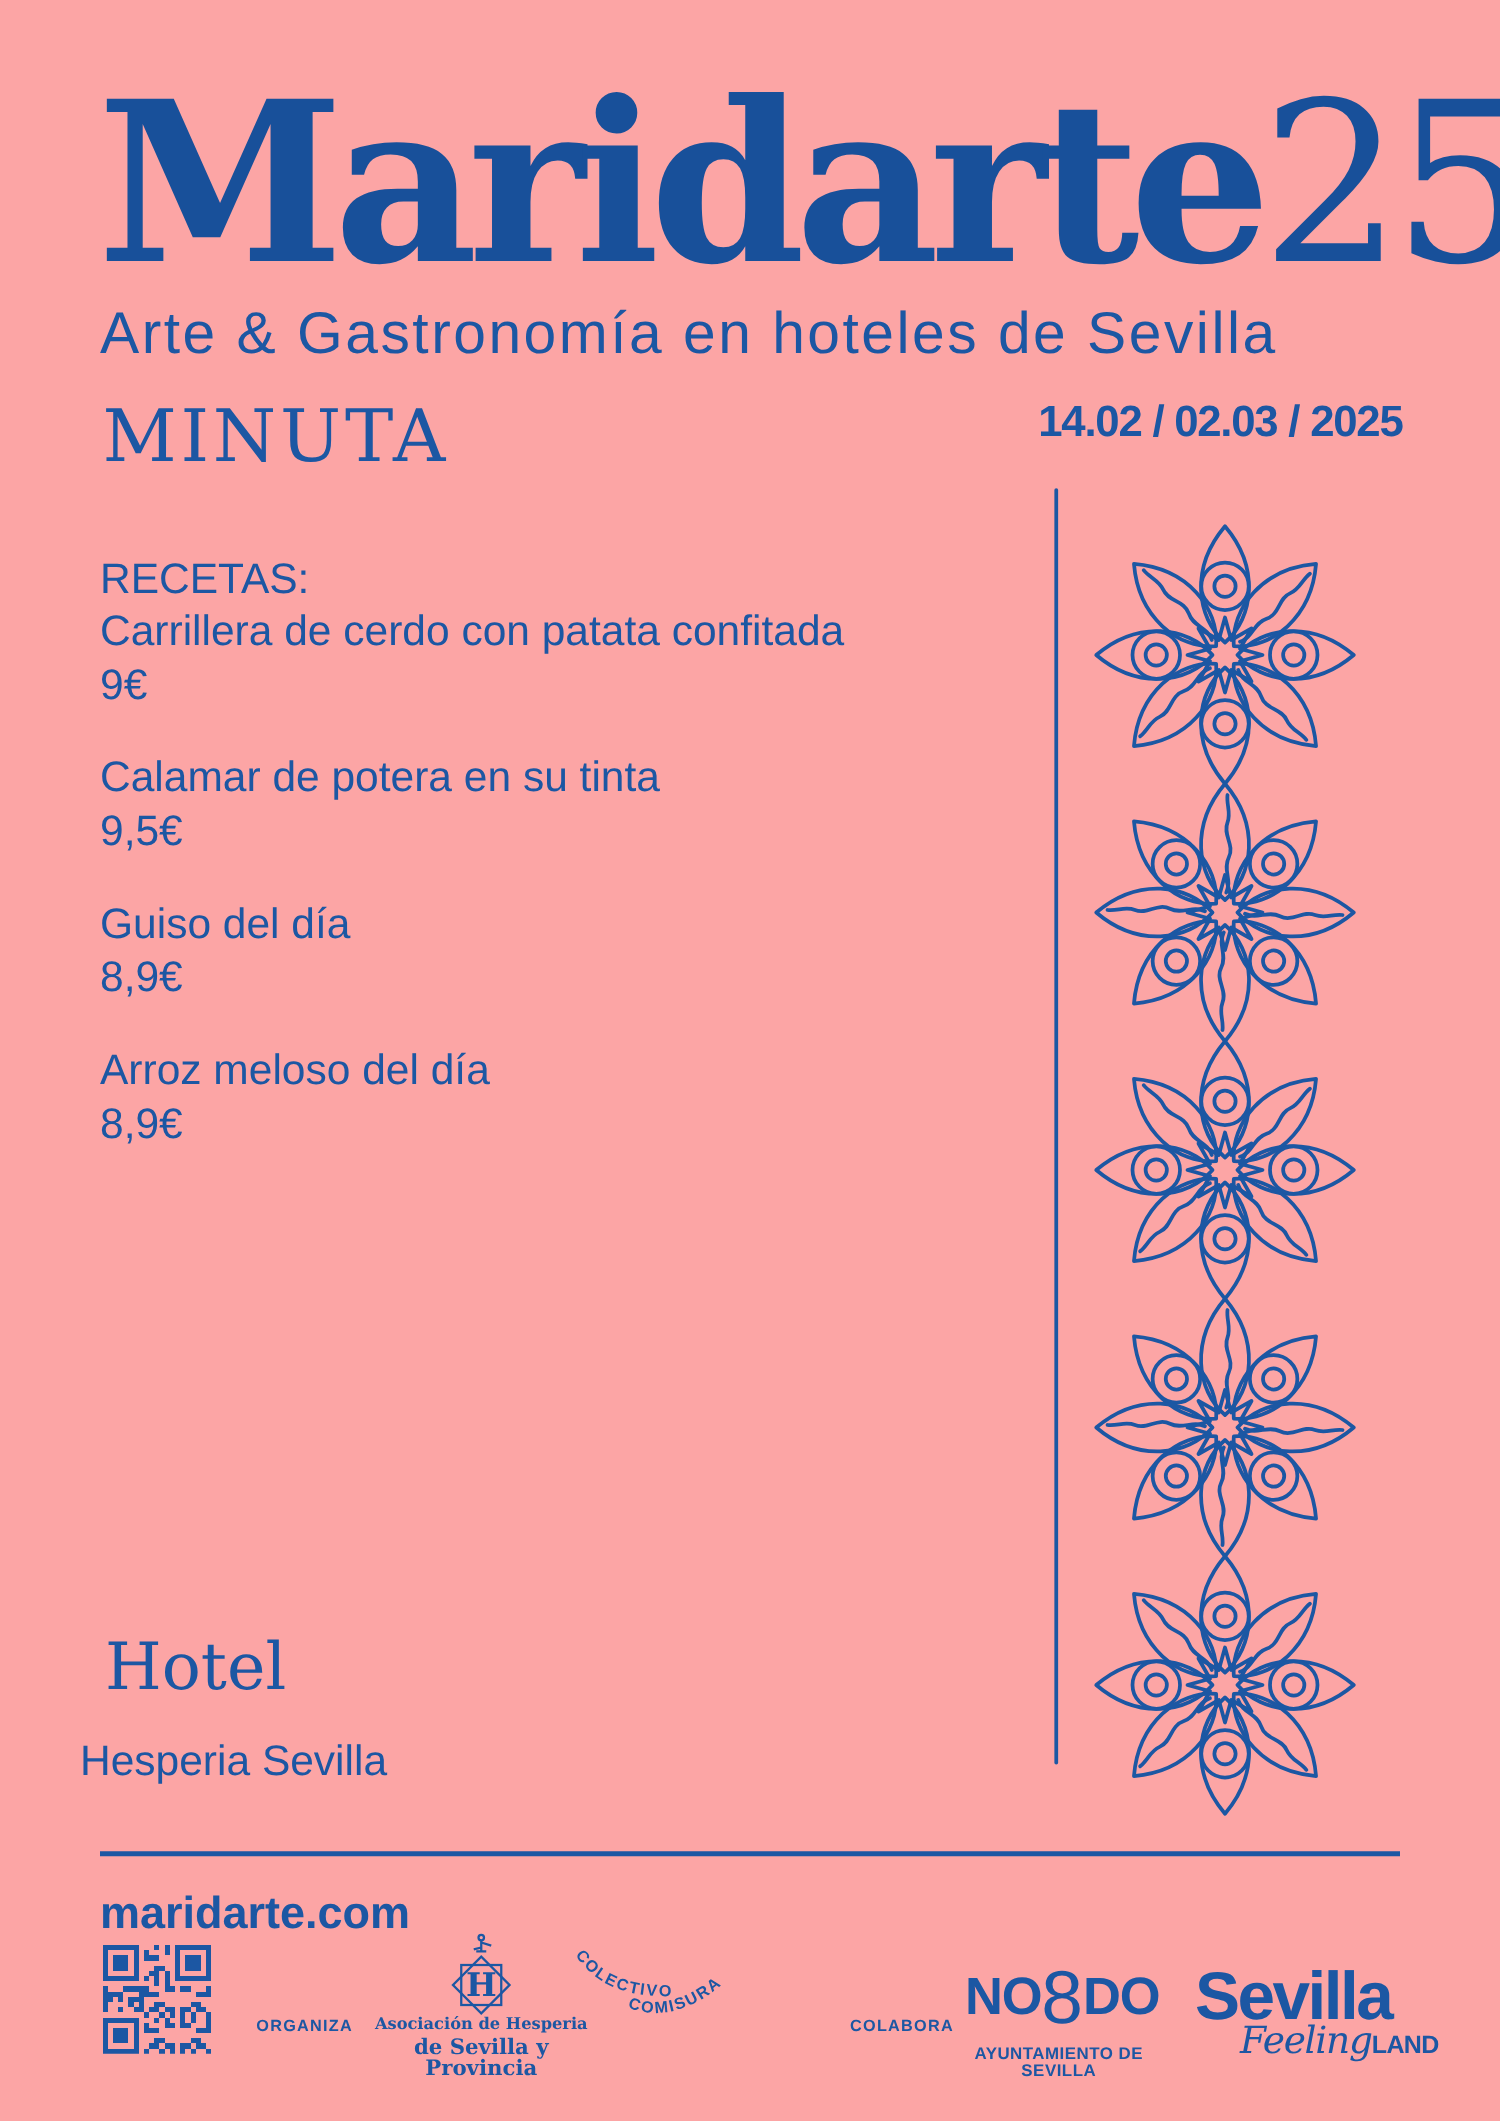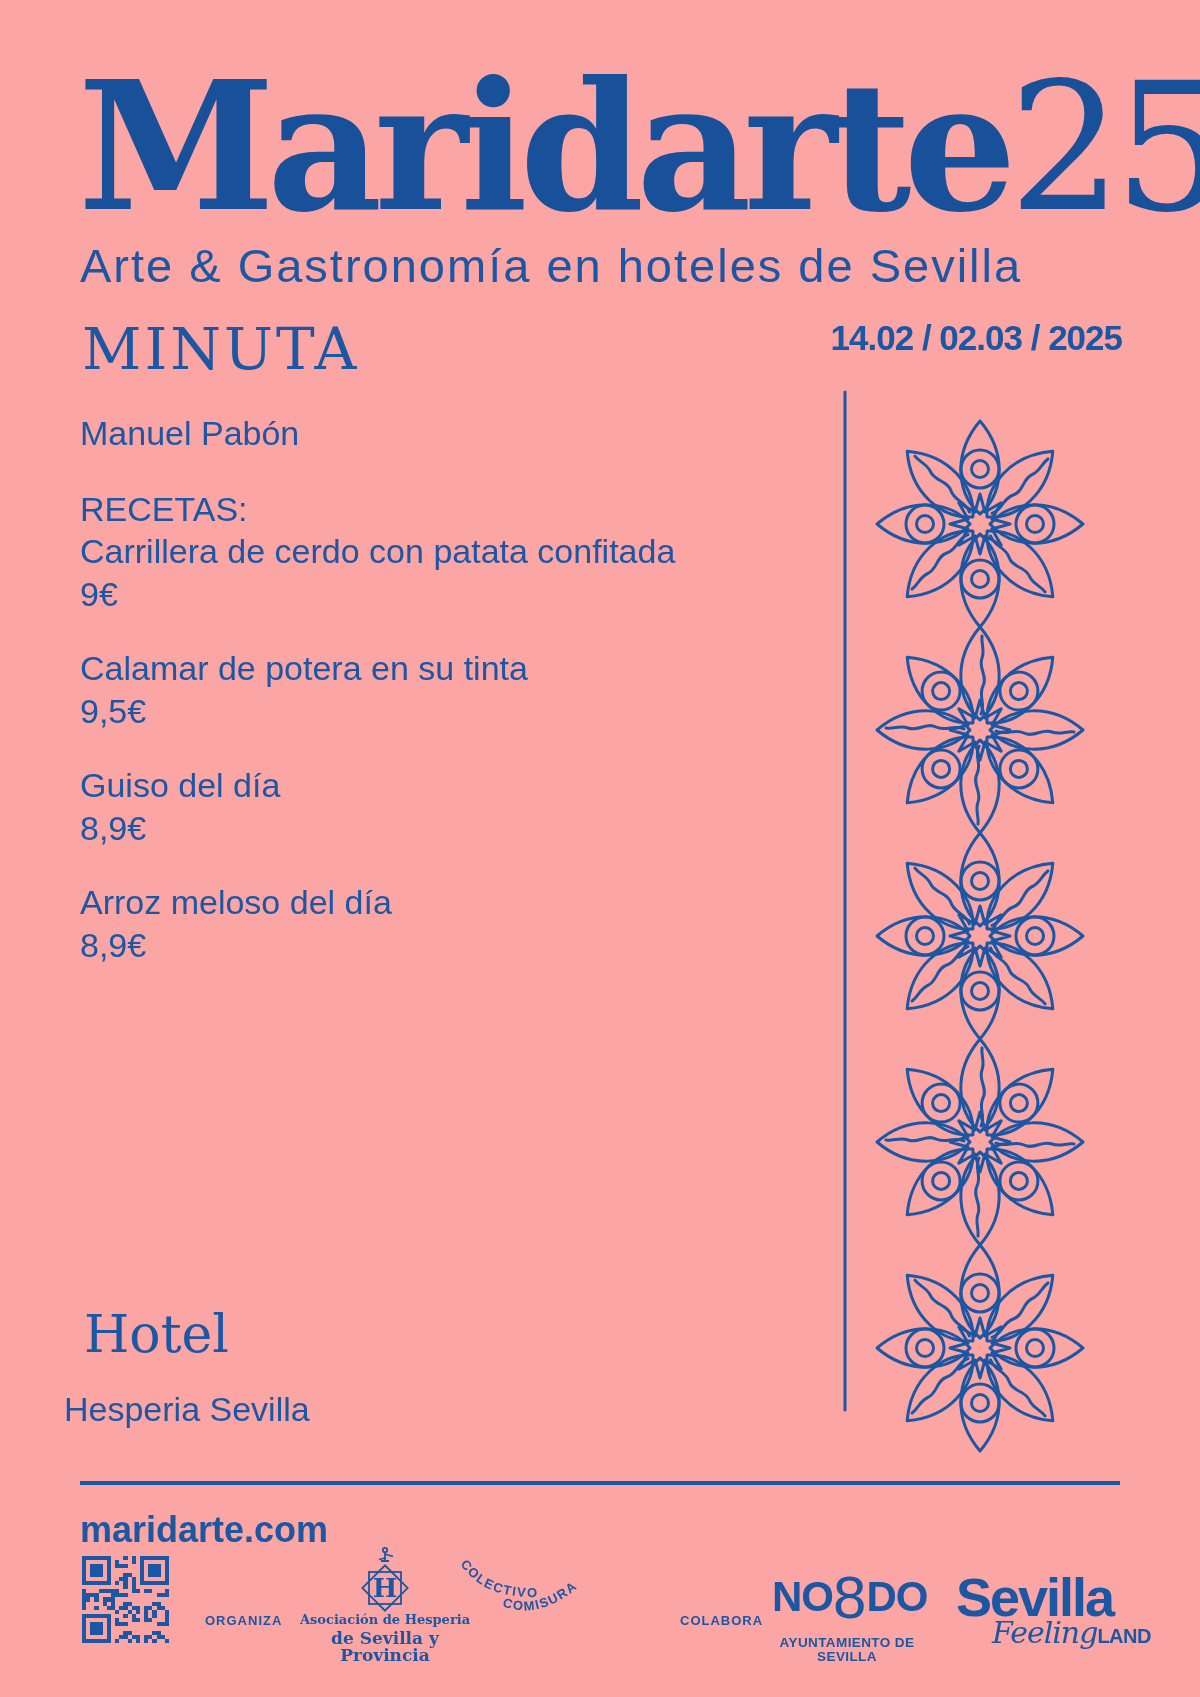--- a/index.html
+++ b/index.html
@@ -84,21 +84,20 @@
     <span class="main">Maridarte</span><span class="year">25</span>
   </div>
 
   <div class="abs subtitle">Arte &amp; Gastronomía en hoteles de Sevilla</div>
 
   <div class="abs minuta">MINUTA</div>
 
   <div class="abs dates">14.02 / 02.03 / 2025</div>
 
   <div class="abs menu-col">
-    <div class="chef-name">Manuel Pabón</div>
 
     <div class="recetas-label">RECETAS:</div>
 
     <div class="menu-item first">
       <div class="item-name">Carrillera de cerdo con patata confitada</div>
       <div class="item-price">9€</div>
     </div>
     <div class="menu-item">
       <div class="item-name">Calamar de potera en su tinta</div>
       <div class="item-price">9,5€</div>

